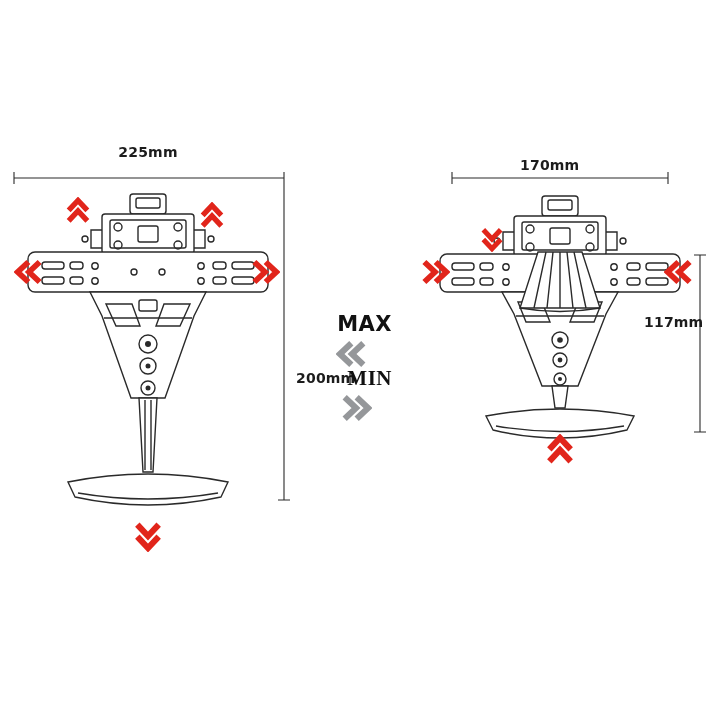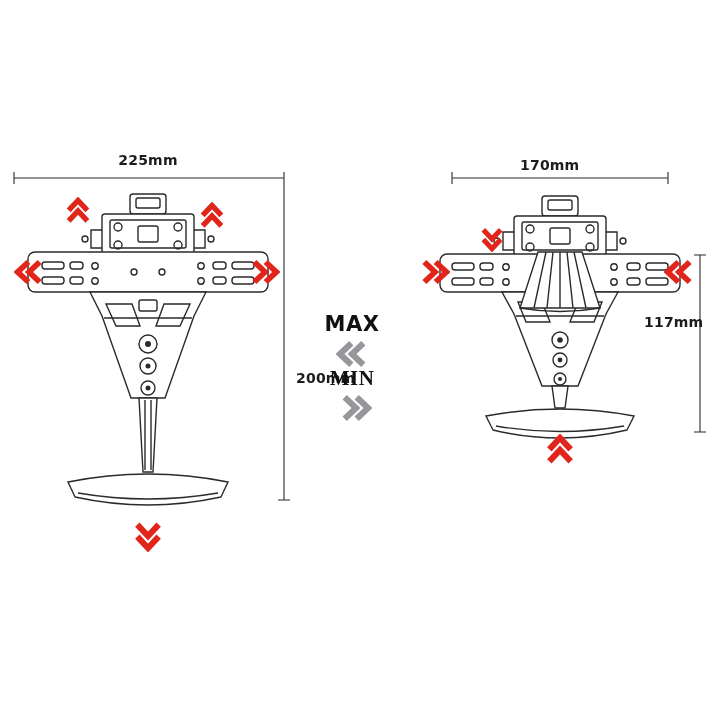--- a/index.html
+++ b/index.html
@@ -18,21 +18,21 @@
   #art path,#art rect,#art circle{stroke:var(--line);fill:none;stroke-width:1.4;}
   #art .f{fill:#ffffff;}
   #art .d{fill:var(--line);stroke:none;}
   #art .dim{stroke-width:1.1;}
   .dimlabel{
     position:absolute;color:#1c1c1c;font-size:14px;font-weight:700;
     letter-spacing:.2px;white-space:nowrap;
   }
   .legendlabel{
     position:absolute;color:#111;font-size:21px;font-weight:700;
-    text-align:center;letter-spacing:.5px;
+    text-align:right;letter-spacing:.5px;
   }
   .chev{position:absolute;display:block;color:var(--arrow-red);}
   .chev svg{display:block;width:100%;height:100%;}
   .chev path{stroke:currentColor;fill:none;stroke-width:4.6;stroke-linecap:butt;stroke-linejoin:miter;}
   .chev.up{transform:rotate(-90deg);}
   .chev.down{transform:rotate(90deg);}
   .chev.left{transform:scaleX(-1);}
   .chev.gray{color:var(--arrow-gray);}
 </style>
 </head>
@@ -144,21 +144,21 @@
       <path d="M546 252 L534 308 M553 252 L547 308 M560 252 L560 308 M567 252 L573 308 M574 252 L586 308"></path>
       <path d="M520 308 Q560 315 600 308"></path>
 
       <path class="f" d="M552 386 L568 386 L565 408 L555 408 Z"></path>
 
       <path class="f" d="M486 416 Q560 402 634 416 L627 430 Q560 446 493 430 Z"></path>
       <path d="M496 426 Q560 437 624 426"></path>
     </g>
   </svg>
 
-  <div class="dimlabel" style="left:108px;top:152px;width:80px;text-align:center;">225mm</div>
+  <div class="dimlabel" style="left:108px;top:144px;width:80px;text-align:center;">225mm</div>
   <div class="dimlabel" style="left:296px;top:363px;width:62px;text-align:left;margin-top:7px;">200mm</div>
   <div class="dimlabel" style="left:520px;top:157px;width:80px;text-align:left;">170mm</div>
   <div class="dimlabel" style="left:644px;top:314px;width:50px;">117mm</div>
 
   <div class="legendlabel" style="left:312px;top:312px;width:80px;">MAX</div>
   <span class="chev gray left" style="left:336px;top:338px;width:32px;height:32px;">
     <svg viewBox="0 0 24 24">
         <path d="M3.5 4 L12 12 L3.5 20"></path>
         <path d="M12.5 4 L21 12 L12.5 20"></path>
       </svg>

